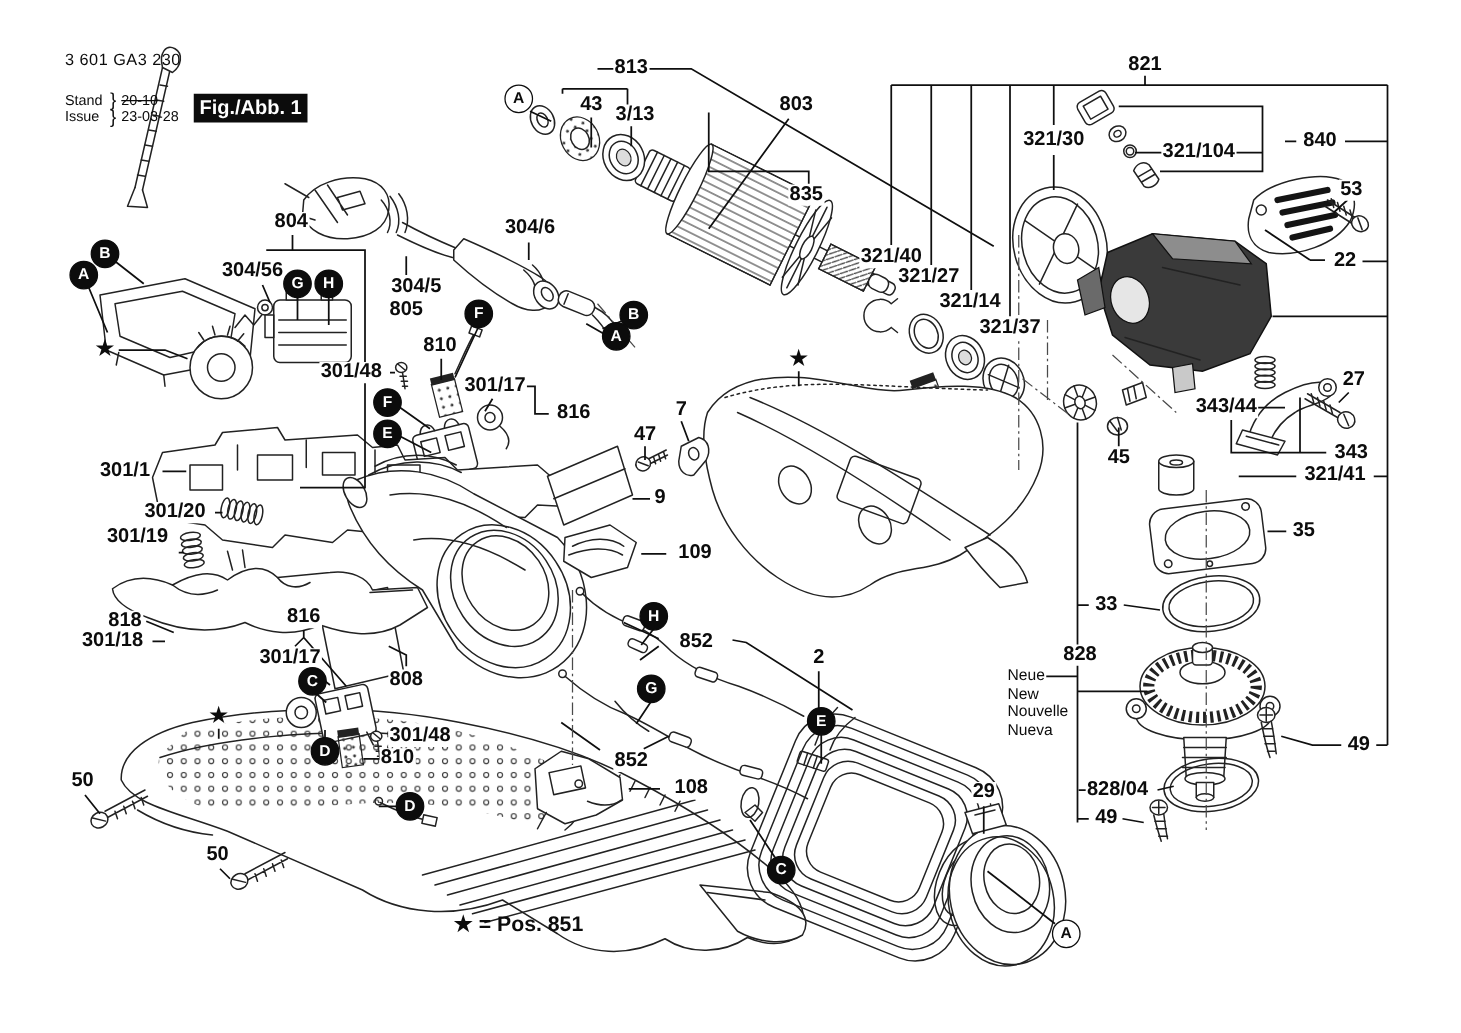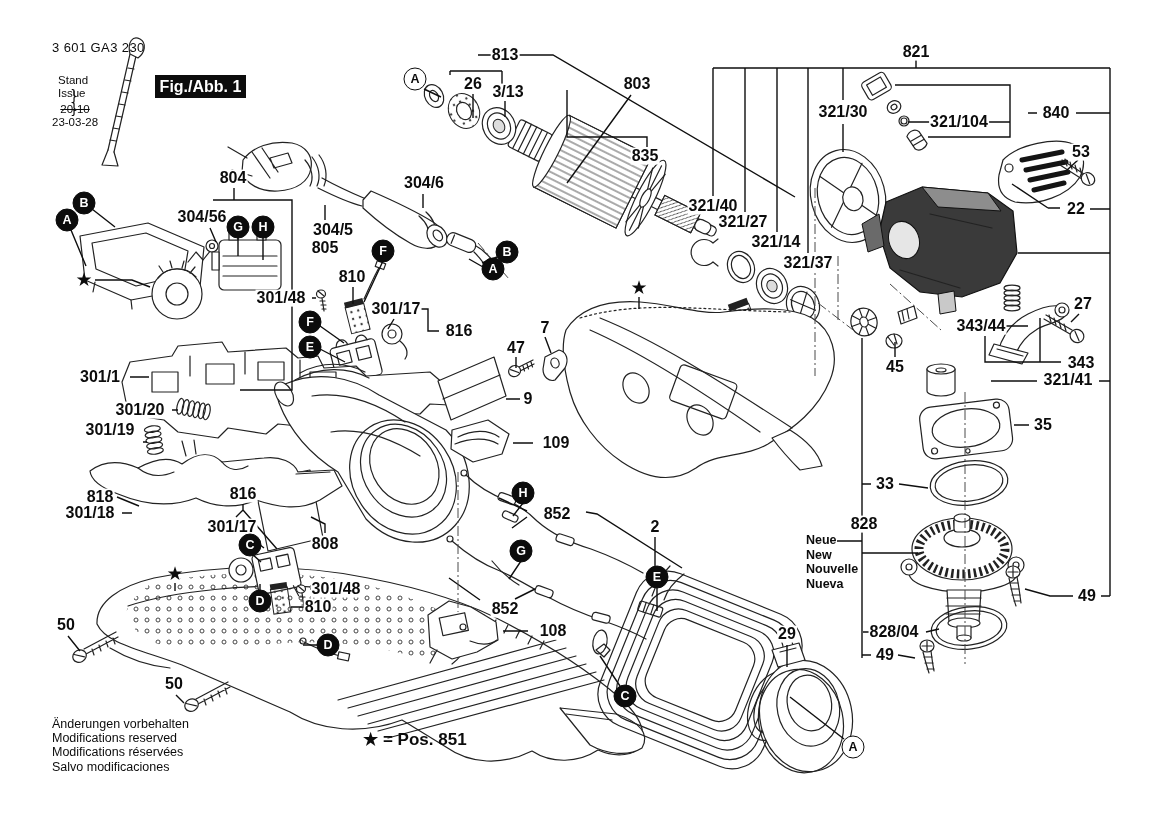--- a/index.html
+++ b/index.html
@@ -15,32 +15,32 @@
   
   .plabel{position:absolute;transform:translate(-50%,-50%);font-weight:bold;font-size:16px;
           line-height:1.05;white-space:nowrap;background:#fff;padding:0 1px;}
   .star-glyph{position:absolute;transform:translate(-50%,-50%);font-size:19px;line-height:1;}
   .refc{position:absolute;width:21px;height:21px;border-radius:50%;transform:translate(-50%,-50%);
         text-align:center;font-weight:bold;font-size:12.5px;line-height:21px;}
   .refc.filled{background:#0c0c0c;color:#fff;border:1px solid #0c0c0c;}
   .refc.outline{background:#fff;color:#0c0c0c;border:1.6px solid #0c0c0c;}
   .hdr-pn{position:absolute;left:52px;top:40px;font-size:13px;letter-spacing:.4px;}
   .hdr-issue{position:absolute;left:52px;top:74px;font-size:11.5px;}
-  .hdr-issue .row{height:13px;display:flex;align-items:center;flex-direction:column;}
+  .hdr-issue .row{height:13px;display:flex;align-items:center;}
   .hdr-issue .lab{width:34px;}
   .hdr-issue .brace{font-size:15px;margin:0 4px 0 2px;}
   .strike{text-decoration:line-through;}
   .figbox{position:absolute;left:155px;top:75px;width:91px;height:23px;background:#0c0c0c;color:#fff;
           font-weight:bold;font-size:16px;text-align:center;line-height:23px;}
   .warnbox{position:absolute;left:283px;top:57px;width:112px;height:77px;border:2.5px solid #0c0c0c;
            border-radius:9px;background:#fff;box-sizing:border-box;}
   .warnbox .icons{height:44px;display:flex;align-items:center;justify-content:center;gap:6px;
                   border-bottom:2px solid #0c0c0c;}
   .warnbox .wtext{padding:1px 0 0 5px;font-weight:bold;font-size:13.5px;line-height:15px;}
-  .neue{position:absolute;left:806px;top:533px;font-weight:bold;font-size:12.5px;line-height:14.6px;}
+  .neue{position:absolute;left:806px;top:533px;font-weight:normal;font-size:12.5px;line-height:14.6px;}
   .footer{position:absolute;left:52px;top:717px;font-size:12.5px;line-height:14.2px;}
   .starnote{position:absolute;left:363px;top:729px;font-weight:bold;font-size:17px;}
 </style>
 </head>
 <body>
 
 <div id="stage">
 
 <svg id="art" width="1169" height="826" viewBox="0 0 1169 826">
   <defs>
@@ -563,32 +563,26 @@
   <div class="figbox">Fig./Abb. 1</div>
 
 
   <div class="neue">
     <div>Neue</div>
     <div>New</div>
     <div>Nouvelle</div>
     <div>Nueva</div>
   </div>
 
-  <div class="footer">
-    <div>Änderungen vorbehalten</div>
-    <div>Modifications reserved</div>
-    <div>Modifications réservées</div>
-    <div>Salvo modificaciones</div>
-  </div>
 
   <div class="starnote">★  = Pos. 851</div>
 
   <div id="labels-layer">
       <div class="plabel" style="left: 461px; top: 55px; margin-left: 44px;">813</div>
-      <div class="plabel" style="left: 473px; top: 84px;">26</div>
+      <div class="plabel" style="left: 473px; top: 84px;">43</div>
       <div class="plabel" style="left: 508px; top: 92px;">3/13</div>
       <div class="plabel" style="left: 637px; top: 84px;">803</div>
       <div class="plabel" style="left: 645px; top: 156px;">835</div>
       <div class="plabel" style="left: 916px; top: 52px;">821</div>
       <div class="plabel" style="left: 843px; top: 112px;">321/30</div>
       <div class="plabel" style="left: 959px; top: 122px;">321/104</div>
       <div class="plabel" style="left: 1056px; top: 113px;">840</div>
       <div class="plabel" style="left: 1081px; top: 152px;">53</div>
       <div class="plabel" style="left: 1076px; top: 209px;">22</div>
       <div class="plabel" style="left: 233px; top: 178px;">804</div>

